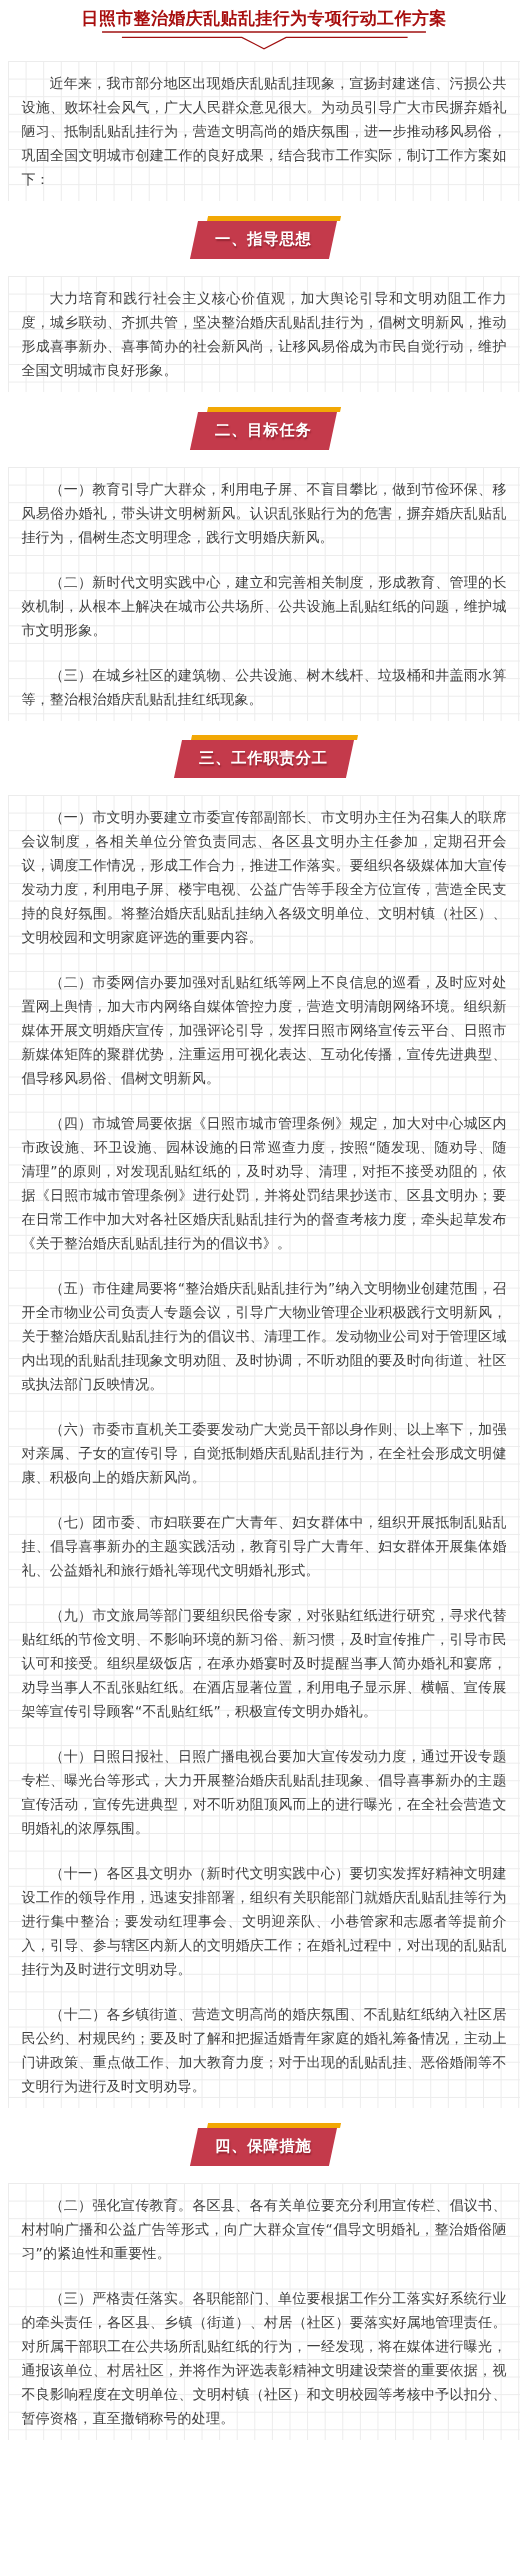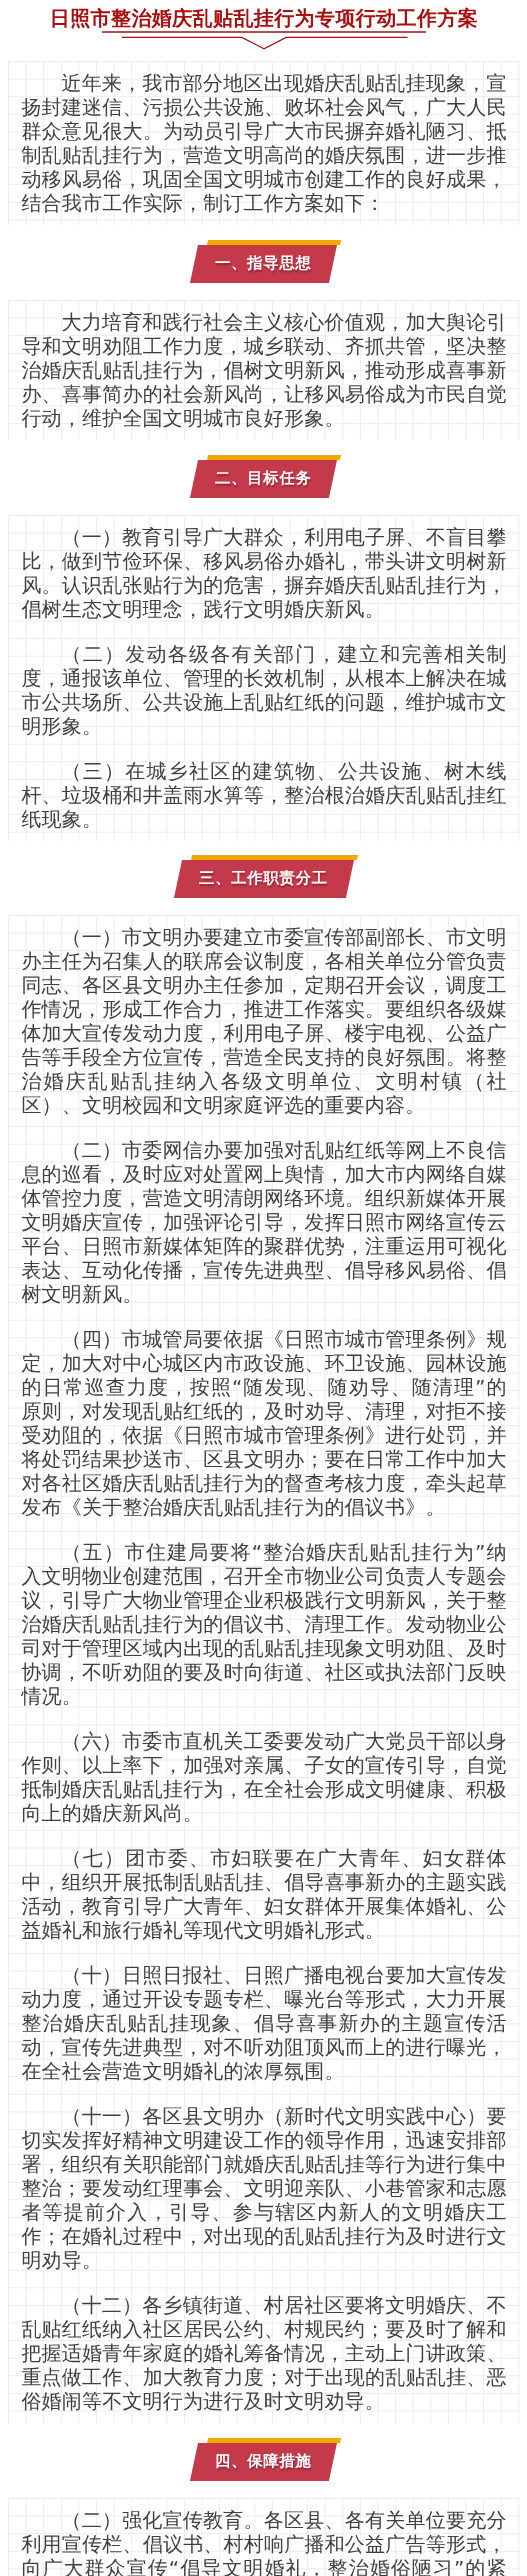--- a/index.html
+++ b/index.html
@@ -8,42 +8,42 @@
     background:#ffffff;
     font-family:"DejaVu Sans","Liberation Sans",sans-serif;
     -webkit-font-smoothing:antialiased;
   }
   .page{width:528px;background:#fff;padding-bottom:15.3px;}
 
   
   .title-wrap{padding-top:7.6px;text-align:center;}
   .doc-title{
     color:#a80f0f;
-    font-size:20px;
+    font-size:17px;
     font-weight:bold;
     letter-spacing:0.4px;
     line-height:20px;
     margin:0;
   }
   .title-deco{display:block;margin:1.5px auto 0;}
 
   
   .text-block{
     margin:10.7px 7.6px 0;
     padding:10px 13.8px;
     background-color:#ffffff;
     background-image:
       linear-gradient(#ececec 0.8px, transparent 0.8px),
       linear-gradient(90deg, #ececec 0.8px, transparent 0.8px);
     background-size:17.6px 17.6px;
     background-position:0 0;
   }
   .text-block p{
     margin:21px 0;
-    font-size:20px;
+    font-size:14px;
     line-height:24px;
     color:#3f3f3f;
     text-align:justify;
     text-indent:2em;
     letter-spacing:0.2px;
   }
   .text-block p:first-child{margin-top:0;}
   .text-block p:last-child{margin-bottom:0;}
 
   
@@ -99,39 +99,40 @@
     <p>大力培育和践行社会主义核心价值观，加大舆论引导和文明劝阻工作力度，城乡联动、齐抓共管，坚决整治婚庆乱贴乱挂行为，倡树文明新风，推动形成喜事新办、喜事简办的社会新风尚，让移风易俗成为市民自觉行动，维护全国文明城市良好形象。</p>
   </div>
 
   <div class="banner-wrap">
     <div class="banner">
       <span class="banner-text">二、目标任务</span>
     </div>
   </div>
   <div class="text-block">
     <p>（一）教育引导广大群众，利用电子屏、不盲目攀比，做到节俭环保、移风易俗办婚礼，带头讲文明树新风。认识乱张贴行为的危害，摒弃婚庆乱贴乱挂行为，倡树生态文明理念，践行文明婚庆新风。</p>
-    <p>（二）发动各级各有关部门，建立和完善相关制度，通报该单位、管理的长效机制，从根本上解决在城市公共场所、公共设施上乱贴红纸的问题，维护城市文明形象。</p>
+    <p>（二）新时代文明实践中心，建立和完善相关制度，形成教育、管理的长效机制，从根本上解决在城市公共场所、公共设施上乱贴红纸的问题，维护城市文明形象。</p>
     <p>（三）在城乡社区的建筑物、公共设施、树木线杆、垃圾桶和井盖雨水箅等，整治根治婚庆乱贴乱挂红纸现象。</p>
   </div>
 
   <div class="banner-wrap">
     <div class="banner">
       <span class="banner-text">三、工作职责分工</span>
     </div>
   </div>
   <div class="text-block">
     <p>（一）市文明办要建立市委宣传部副部长、市文明办主任为召集人的联席会议制度，各相关单位分管负责同志、各区县文明办主任参加，定期召开会议，调度工作情况，形成工作合力，推进工作落实。要组织各级媒体加大宣传发动力度，利用电子屏、楼宇电视、公益广告等手段全方位宣传，营造全民支持的良好氛围。将整治婚庆乱贴乱挂纳入各级文明单位、文明村镇（社区）、文明校园和文明家庭评选的重要内容。</p>
     <p>（二）市委网信办要加强对乱贴红纸等网上不良信息的巡看，及时应对处置网上舆情，加大市内网络自媒体管控力度，营造文明清朗网络环境。组织新媒体开展文明婚庆宣传，加强评论引导，发挥日照市网络宣传云平台、日照市新媒体矩阵的聚群优势，注重运用可视化表达、互动化传播，宣传先进典型、倡导移风易俗、倡树文明新风。</p>
     <p>（四）市城管局要依据《日照市城市管理条例》规定，加大对中心城区内市政设施、环卫设施、园林设施的日常巡查力度，按照“随发现、随劝导、随清理”的原则，对发现乱贴红纸的，及时劝导、清理，对拒不接受劝阻的，依据《日照市城市管理条例》进行处罚，并将处罚结果抄送市、区县文明办；要在日常工作中加大对各社区婚庆乱贴乱挂行为的督查考核力度，牵头起草发布《关于整治婚庆乱贴乱挂行为的倡议书》。</p>
     <p>（五）市住建局要将“整治婚庆乱贴乱挂行为”纳入文明物业创建范围，召开全市物业公司负责人专题会议，引导广大物业管理企业积极践行文明新风，关于整治婚庆乱贴乱挂行为的倡议书、清理工作。发动物业公司对于管理区域内出现的乱贴乱挂现象文明劝阻、及时协调，不听劝阻的要及时向街道、社区或执法部门反映情况。</p>
     <p>（六）市委市直机关工委要发动广大党员干部以身作则、以上率下，加强对亲属、子女的宣传引导，自觉抵制婚庆乱贴乱挂行为，在全社会形成文明健康、积极向上的婚庆新风尚。</p>
     <p>（七）团市委、市妇联要在广大青年、妇女群体中，组织开展抵制乱贴乱挂、倡导喜事新办的主题实践活动，教育引导广大青年、妇女群体开展集体婚礼、公益婚礼和旅行婚礼等现代文明婚礼形式。</p>
+    <p>（九）市文旅局等部门要组织民俗专家，对张贴红纸进行研究，寻求代替贴红纸的节俭文明、不影响环境的新习俗、新习惯，及时宣传推广，引导市民认可和接受。组织星级饭店，在承办婚宴时及时提醒当事人简办婚礼和宴席，劝导当事人不乱张贴红纸。在酒店显著位置，利用电子显示屏、横幅、宣传展架等宣传引导顾客“不乱贴红纸”，积极宣传文明办婚礼。</p>
     <p>（十）日照日报社、日照广播电视台要加大宣传发动力度，通过开设专题专栏、曝光台等形式，大力开展整治婚庆乱贴乱挂现象、倡导喜事新办的主题宣传活动，宣传先进典型，对不听劝阻顶风而上的进行曝光，在全社会营造文明婚礼的浓厚氛围。</p>
     <p>（十一）各区县文明办（新时代文明实践中心）要切实发挥好精神文明建设工作的领导作用，迅速安排部署，组织有关职能部门就婚庆乱贴乱挂等行为进行集中整治；要发动红理事会、文明迎亲队、小巷管家和志愿者等提前介入，引导、参与辖区内新人的文明婚庆工作；在婚礼过程中，对出现的乱贴乱挂行为及时进行文明劝导。</p>
-    <p>（十二）各乡镇街道、村居社区要将文明婚庆、不乱贴红纸纳入社区居民公约、村规民约；要及时了解和把握适婚青年家庭的婚礼筹备情况，主动上门讲政策、重点做工作、加大教育力度；对于出现的乱贴乱挂、恶俗婚闹等不文明行为进行及时文明劝导。</p>
+    <p>（十二）各乡镇街道、营造文明高尚的婚庆氛围、不乱贴红纸纳入社区居民公约、村规民约；要及时了解和把握适婚青年家庭的婚礼筹备情况，主动上门讲政策、重点做工作、加大教育力度；对于出现的乱贴乱挂、恶俗婚闹等不文明行为进行及时文明劝导。</p>
   </div>
 
   <div class="banner-wrap">
     <div class="banner">
       <span class="banner-text">四、保障措施</span>
     </div>
   </div>
   <div class="text-block">
     <p>（二）强化宣传教育。各区县、各有关单位要充分利用宣传栏、倡议书、村村响广播和公益广告等形式，向广大群众宣传“倡导文明婚礼，整治婚俗陋习”的紧迫性和重要性。</p>
     <p>（三）严格责任落实。各职能部门、单位要根据工作分工落实好系统行业的牵头责任，各区县、乡镇（街道）、村居（社区）要落实好属地管理责任。对所属干部职工在公共场所乱贴红纸的行为，一经发现，将在媒体进行曝光，通报该单位、村居社区，并将作为评选表彰精神文明建设荣誉的重要依据，视不良影响程度在文明单位、文明村镇（社区）和文明校园等考核中予以扣分、暂停资格，直至撤销称号的处理。</p>

